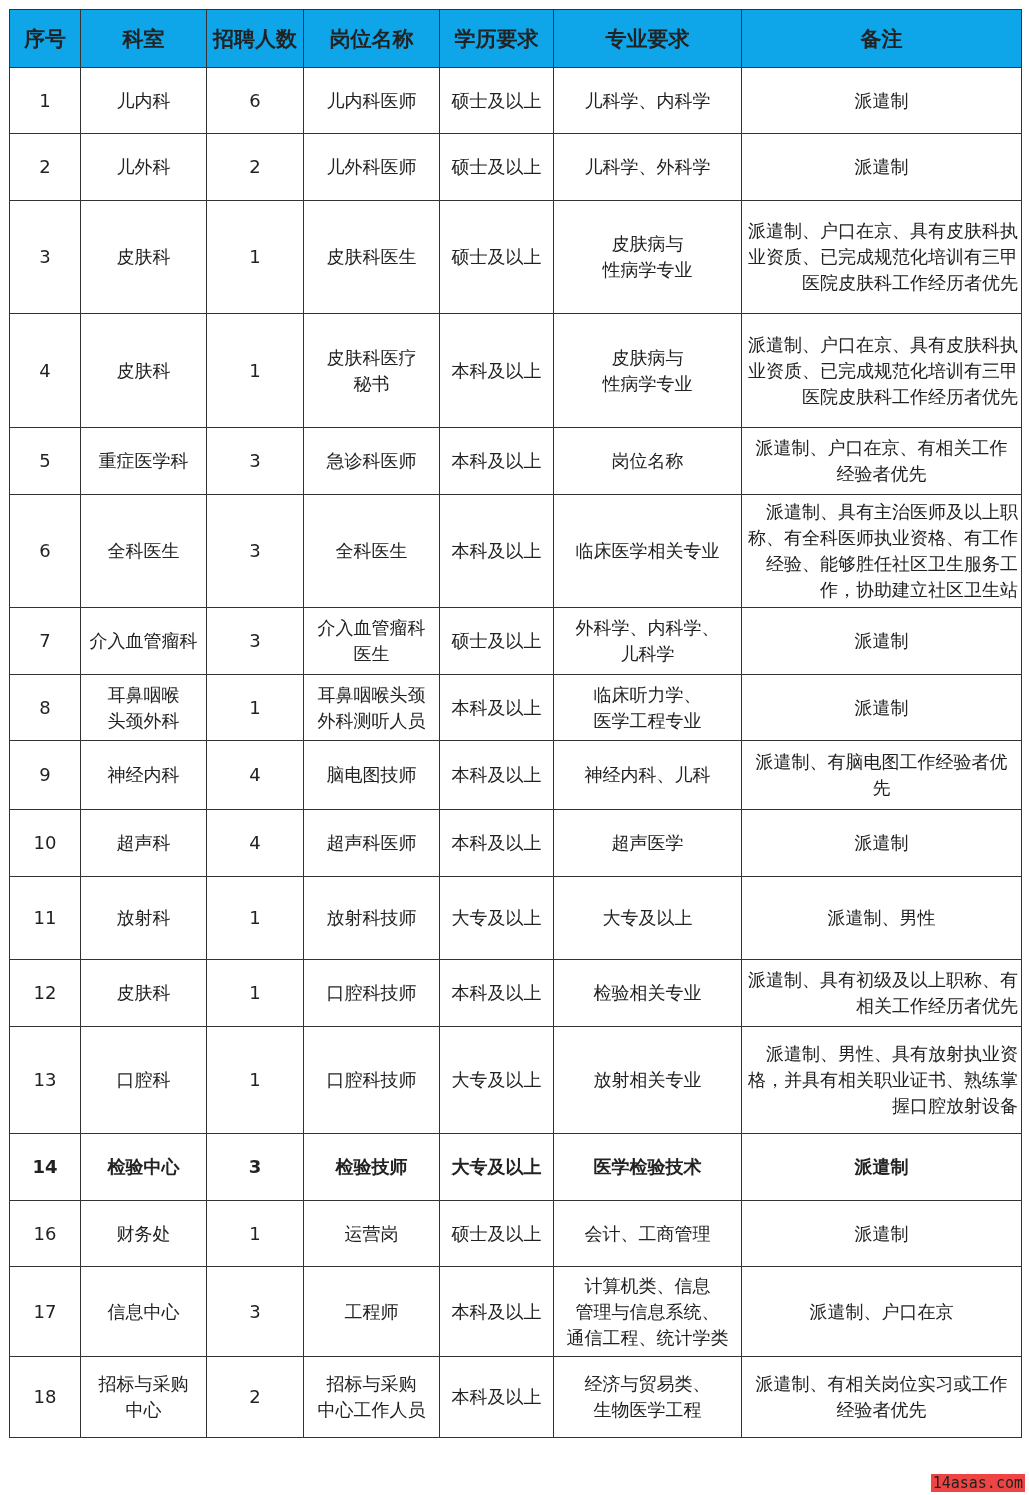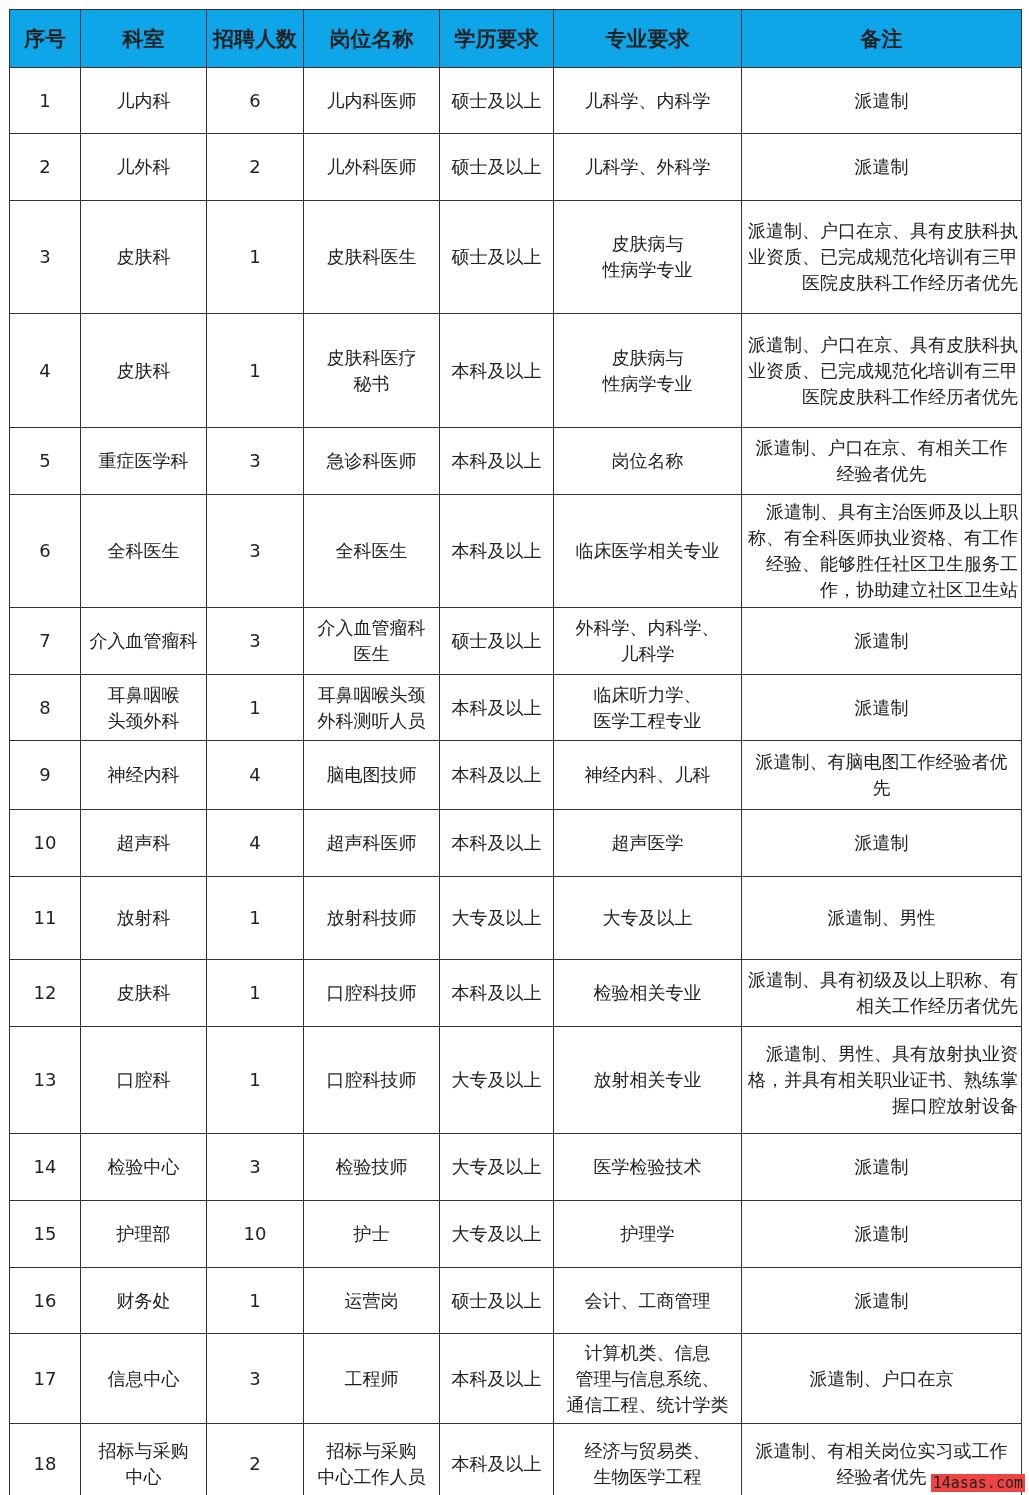--- a/index.html
+++ b/index.html
@@ -149,36 +149,27 @@
       </tr>
       <tr style="height: 107px;">
         <td>13</td>
         <td>口腔科</td>
         <td>1</td>
         <td>口腔科技师</td>
         <td>大专及以上</td>
         <td>放射相关专业</td>
         <td class="note-left">派遣制、男性、具有放射执业资格，并具有相关职业证书、熟练掌握口腔放射设备</td>
       </tr>
-      <tr style="height: 67px;">
+      <tr style="height: 67px; font-weight: bold;">
         <td>14</td>
         <td>检验中心</td>
         <td>3</td>
         <td>检验技师</td>
         <td>大专及以上</td>
         <td>医学检验技术</td>
-        <td>派遣制</td>
-      </tr>
-      <tr style="height: 67px;">
-        <td>15</td>
-        <td>护理部</td>
-        <td>10</td>
-        <td>护士</td>
-        <td>大专及以上</td>
-        <td>护理学</td>
         <td>派遣制</td>
       </tr>
       <tr style="height: 66px;">
         <td>16</td>
         <td>财务处</td>
         <td>1</td>
         <td>运营岗</td>
         <td>硕士及以上</td>
         <td>会计、工商管理</td>
         <td>派遣制</td>

